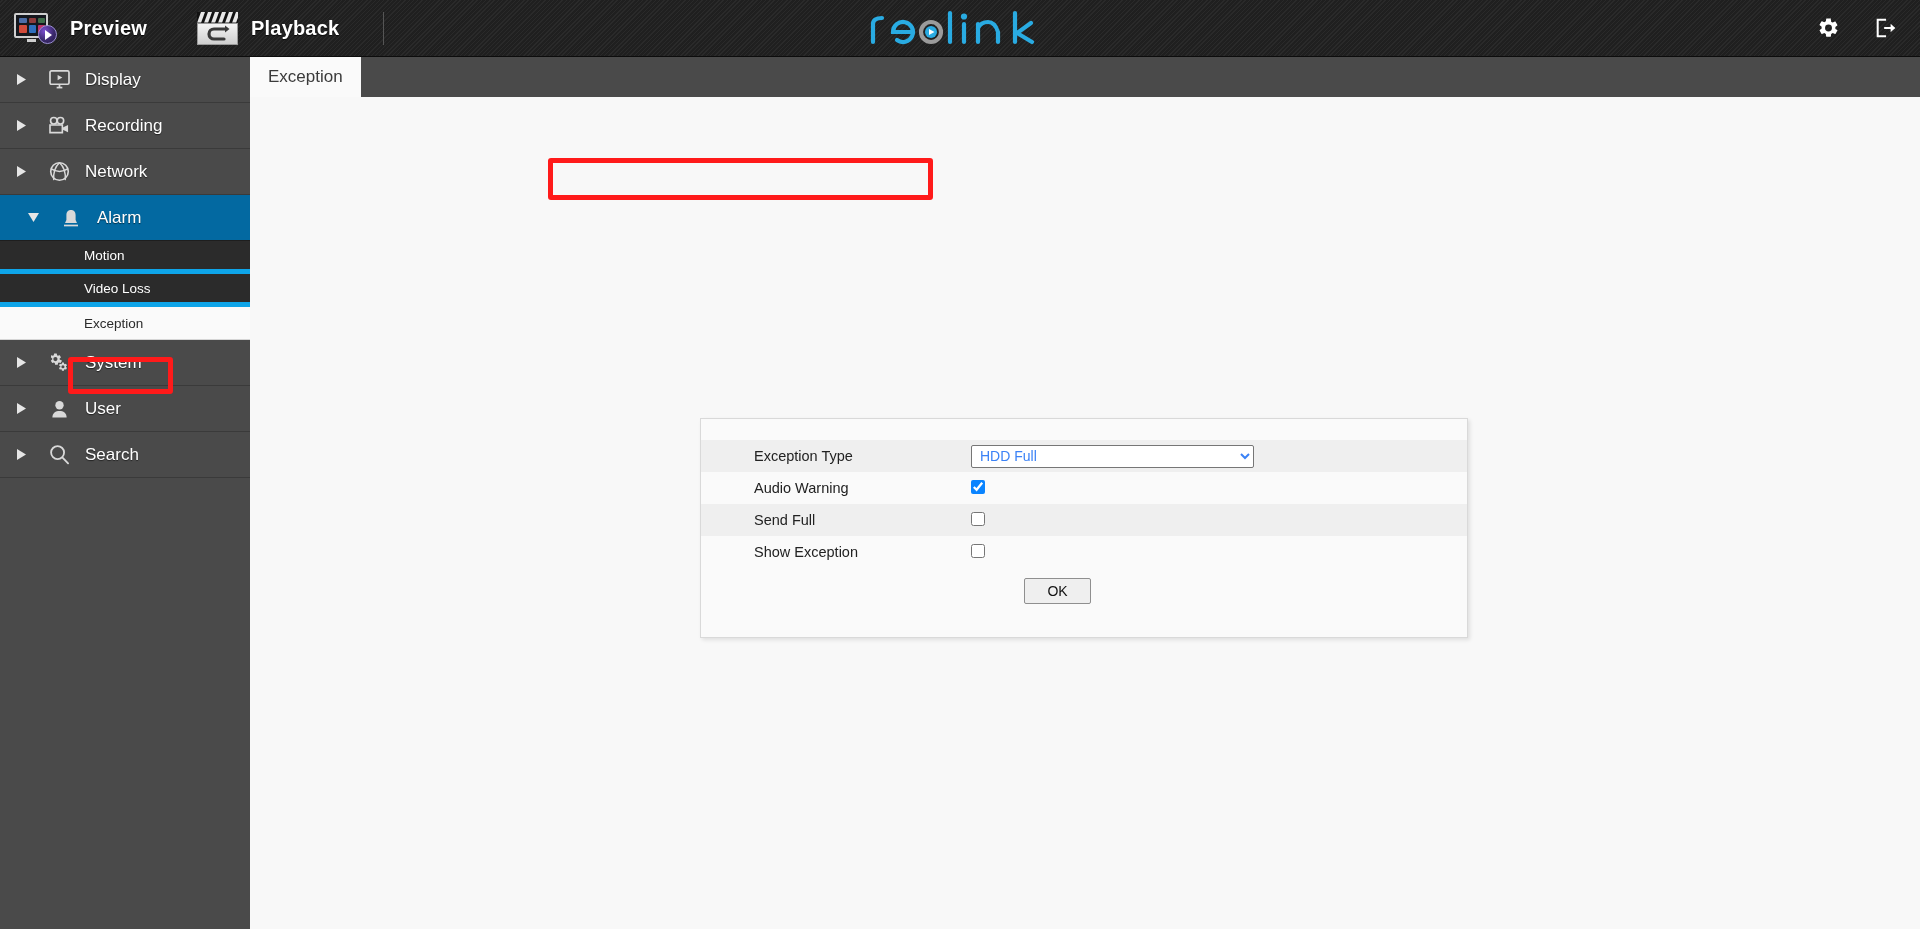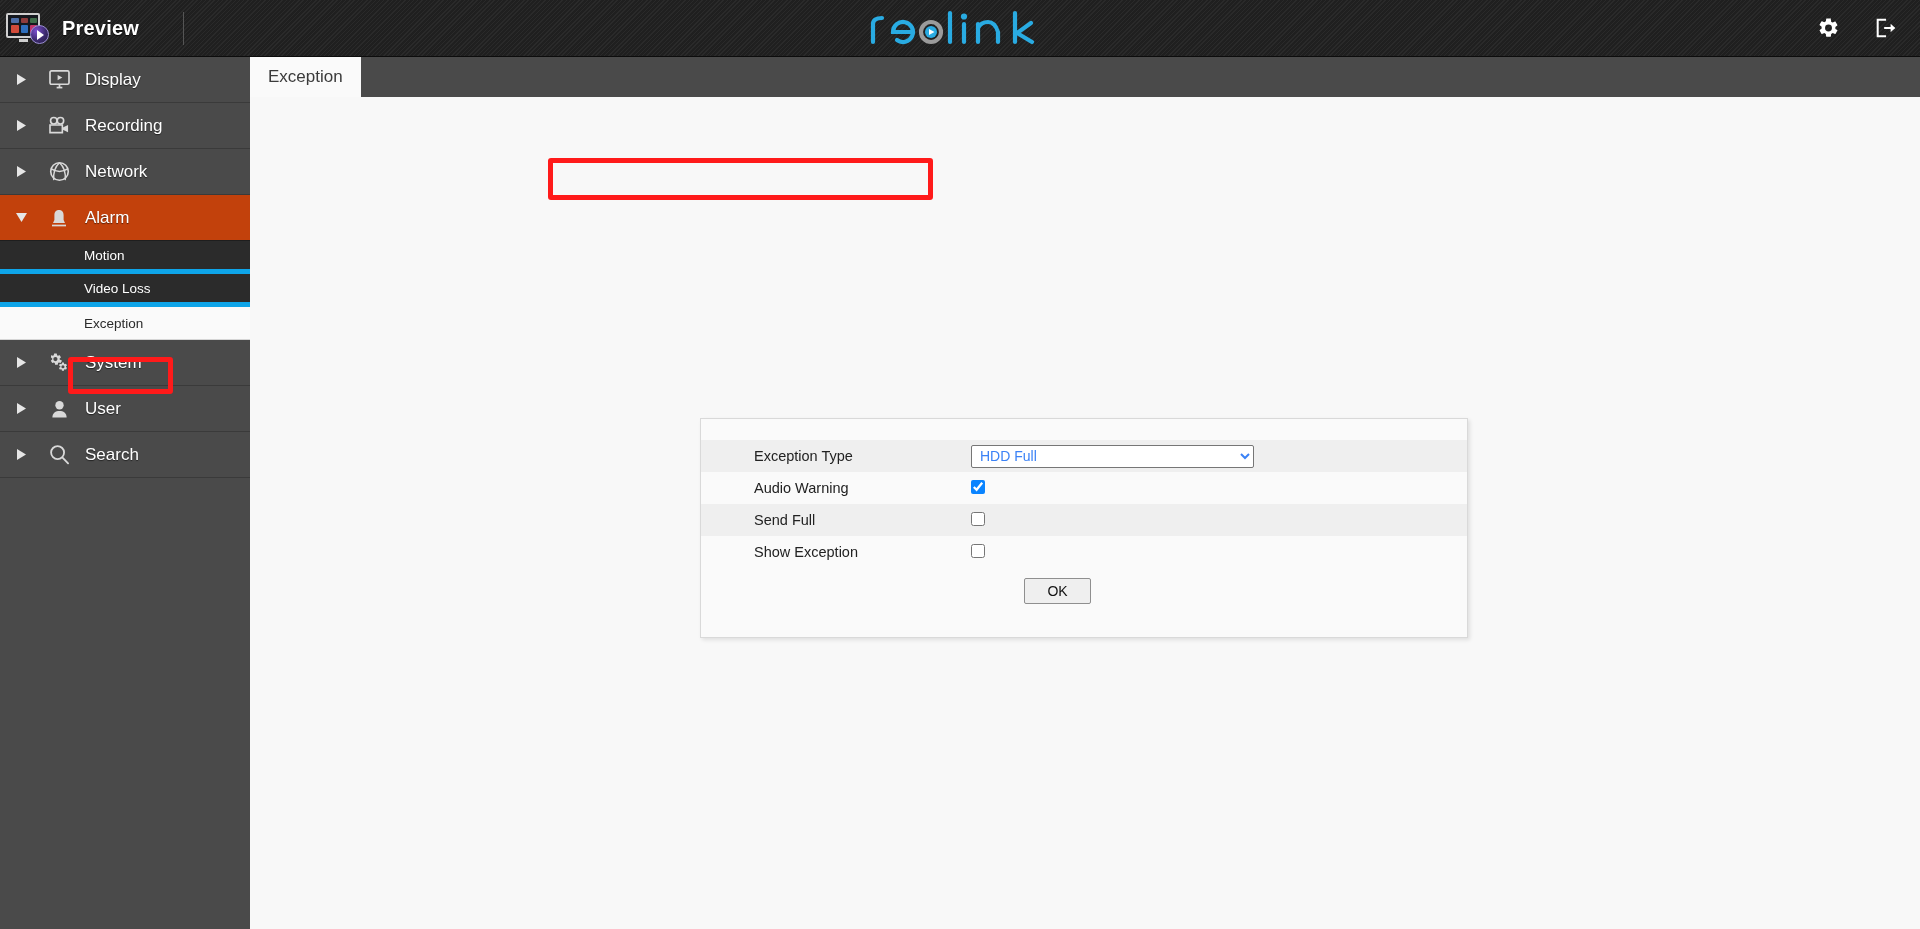--- a/index.html
+++ b/index.html
@@ -22,21 +22,21 @@
         rgba(255,255,255,0.030) 1px,
         rgba(0,0,0,0.10) 1px,
         rgba(0,0,0,0.10) 3px);
     border-bottom: 1px solid #0c0c0c;
     display: flex;
     align-items: center;
   }
   .hdr-nav { display: flex; align-items: center; height: 57px; }
   .hdr-item {
     display: flex; align-items: center; gap: 13px;
-    height: 57px; padding: 0 28px 0 6px;
+    height: 57px; padding: 0 28px 0 14px;
     cursor: pointer;
   }
   .hdr-item .label {
     color: #ffffff; font-size: 20px; font-weight: bold;
     letter-spacing: 0.2px;
     text-shadow: 0 1px 1px rgba(0,0,0,0.8);
   }
   .hdr-sep {
     width: 1px; height: 33px; background: #555;
     margin-left: 16px;
@@ -126,21 +126,21 @@
     width: 42px; display:flex; align-items:center; justify-content:center;
   }
   .nav-row .caret svg { display:block; }
   .nav-row .navicon {
     width: 34px; display:flex; align-items:center; justify-content:center;
   }
   .nav-row .navlabel {
     color: #ffffff; font-size: 17px; margin-left: 9px;
     text-shadow: 0 1px 1px rgba(0,0,0,0.55);
   }
-  .nav-row.expanded { background: #c2410c; border-bottom: 1px solid #1e1e1e; }
+  .nav-row.expanded { background: #0369a1; border-bottom: 1px solid #1e1e1e; padding-left: 12px; }
 
   .sub-row {
     position: relative;
     display: flex; align-items: center;
     height: 33px;
     background: #2b2b2b;
     border-bottom: 5px solid #0ea5e9;
     cursor: pointer;
   }
   .sub-row .sublabel {
@@ -244,20 +244,39 @@
           <i class="p4"></i>
             <i class="p5"></i>
             <i class="p6"></i>
         </span>
         <span class="base"></span>
         <span class="orb"></span>
       </span>
       <span class="label">Preview</span>
     </div>
 
+    <div class="hdr-item" style="padding-left:22px;">
+      <span class="ico-playback">
+        <span class="bar">
+          <i style="left:2px"></i>
+            <i style="left:9px"></i>
+            <i style="left:16px"></i>
+          <i style="left:23px"></i>
+            <i style="left:30px"></i>
+            <i style="left:37px"></i>
+        </span>
+        <span class="body">
+          <svg width="29" height="20" viewBox="0 0 29 20" aria-hidden="true">
+            <path d="M22 4 H10 a5 5 0 0 0 0 10 H20" fill="none" stroke="#3a3a3a" stroke-width="3.2" stroke-linecap="round"></path>
+            <path d="M21 0.5 L25.5 4 L21 7.5 Z" fill="#3a3a3a"></path>
+          </svg>
+        </span>
+      </span>
+      <span class="label">Playback</span>
+    </div>
 
     <div class="hdr-sep"></div>
   </div>
 
   <div class="hdr-logo">
     <svg width="190" height="40" viewBox="0 0 190 40" aria-hidden="true">
 
       <path d="M8 34 V16 q0-6 9-6" fill="none" stroke="#29abe2" stroke-width="4.2" stroke-linecap="round"></path>
 
       <path d="M47 24 H28 a10 10 0 1 1 4 8" fill="none" stroke="#29abe2" stroke-width="4.2" stroke-linecap="round"></path>

